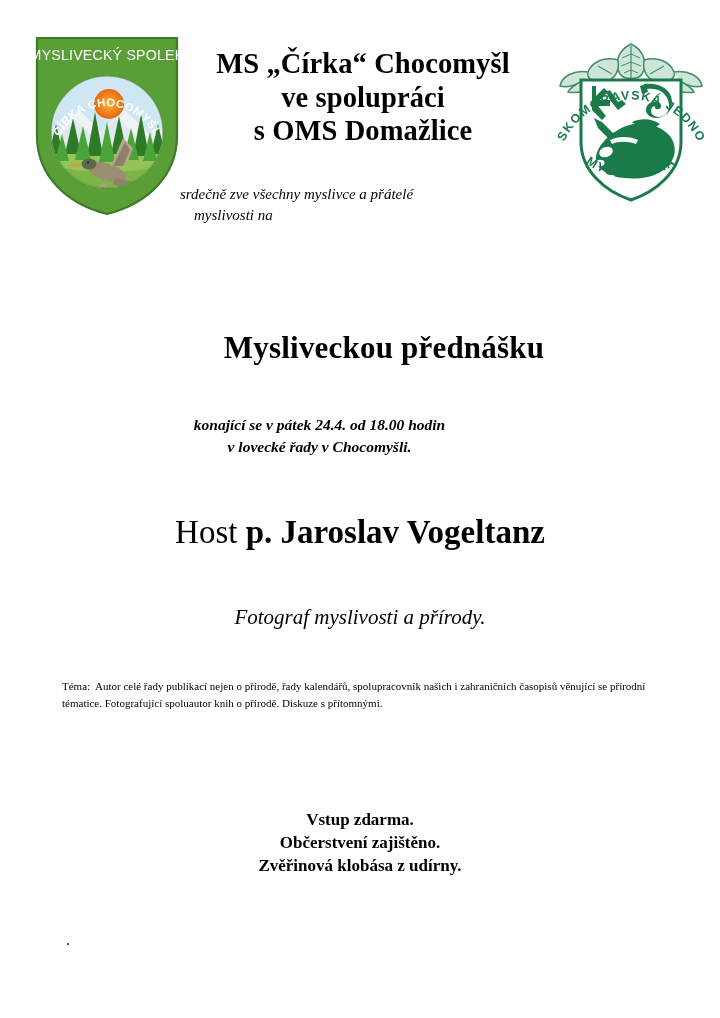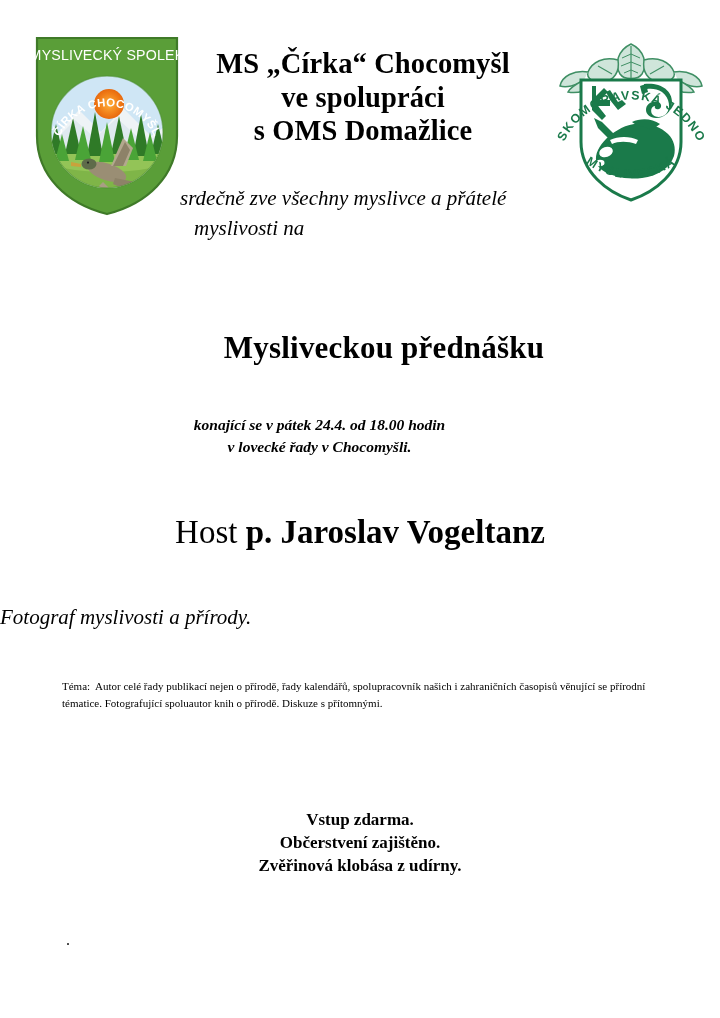--- a/index.html
+++ b/index.html
@@ -63,21 +63,21 @@
     white-space: nowrap;
   }
   .invite-block {
     position: absolute;
     left: 180px;
     top: 184px;
     width: 390px;
     text-align: left;
   }
   .invite-line {
-    font-size: 21px;
+    font-size: 15px;
     font-style: italic;
     line-height: 1.42;
     white-space: nowrap;
   }
   .invite-line.second {
     padding-left: 14px;
   }
 
   
   .headline {
@@ -120,21 +120,21 @@
   }
   .guest .guest-name {
     font-weight: bold;
   }
 
   .role {
     position: absolute;
     left: 0;
     top: 605px;
     width: 720px;
-    text-align: left;
+    text-align: center;
     font-size: 21px;
     font-style: italic;
   }
 
   .topic {
     position: absolute;
     left: 62px;
     top: 678px;
     width: 596px;
     font-size: 11px;

